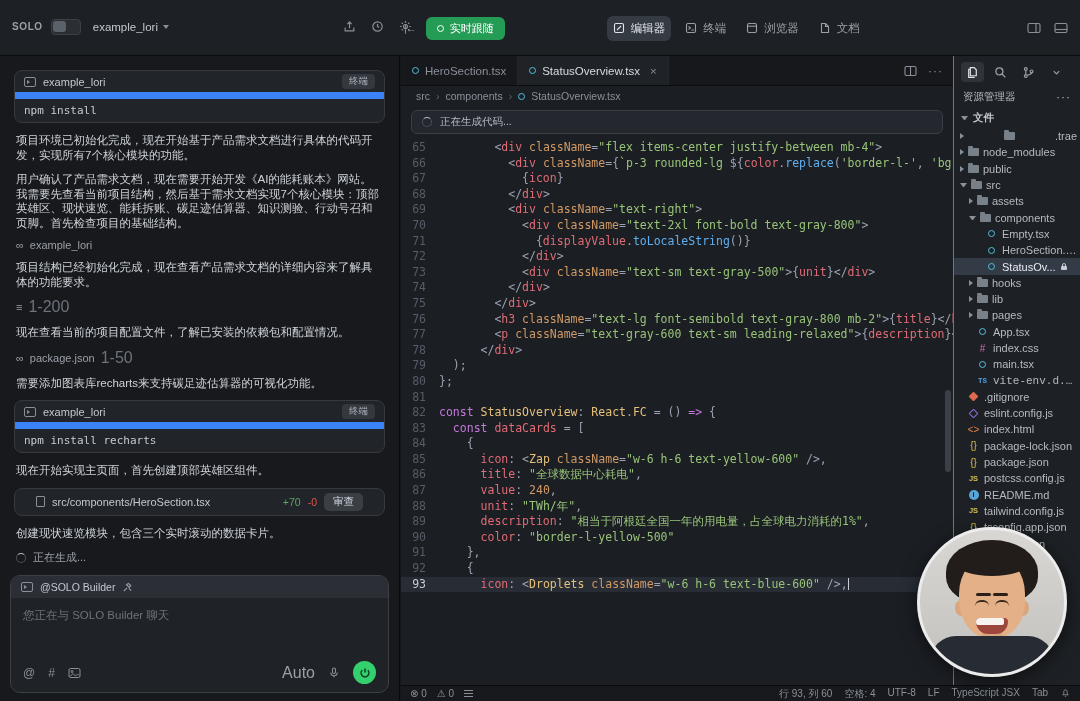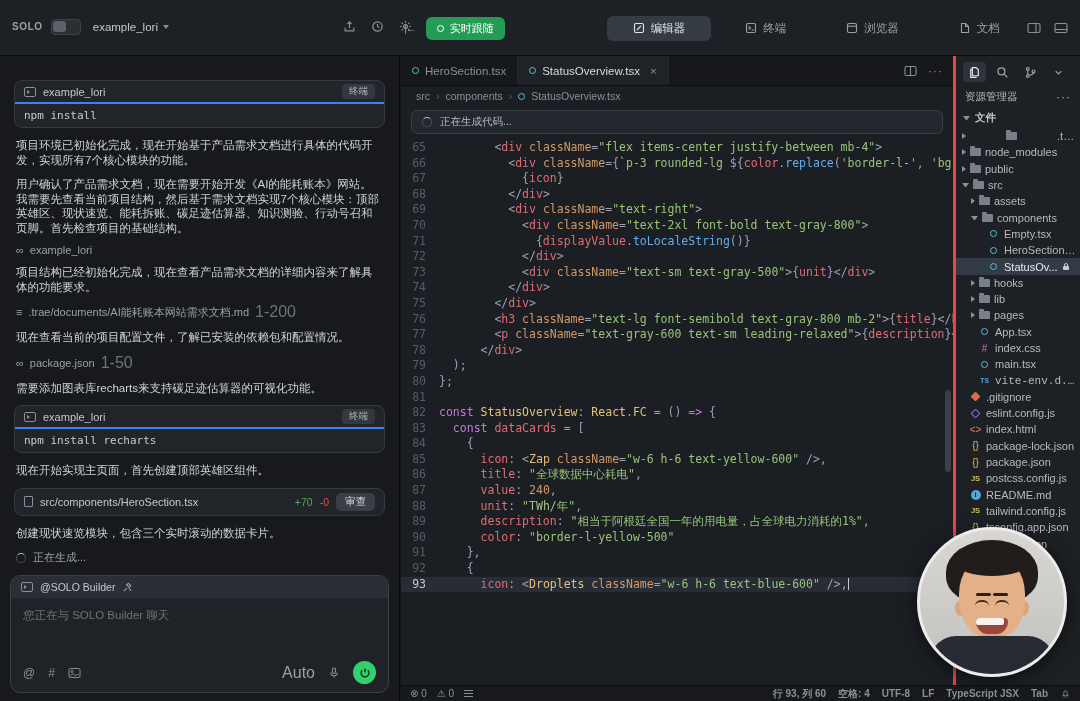--- a/index.html
+++ b/index.html
@@ -17,38 +17,38 @@
   .switch{width:30px;height:16px;background:#2b2f34;border:1px solid #3c4147;border-radius:4px;display:inline-flex;align-items:center;padding:1px;}
   .switch .knob{width:13px;height:11px;background:#5a616a;border-radius:3px;}
   .proj{display:inline-flex;align-items:center;gap:5px;color:#c3c8cf;font-size:11.5px;margin-left:4px;}
   .chev-dn{width:0;height:0;border-left:3.5px solid transparent;border-right:3.5px solid transparent;border-top:4px solid #8a9099;}
   .tb-icons{display:inline-flex;gap:15px;margin-left:166px;color:#8a9099;align-items:center;}
   .tb-mid{position:absolute;left:404px;top:0;height:56px;display:flex;align-items:center;gap:10px;}
   .collapse{color:#8a9099;font-size:11px;letter-spacing:-1px;}
   .follow{display:inline-flex;align-items:center;gap:6px;background:#259c56;color:#fff;font-size:11px;padding:4px 11px;border-radius:6px;}
   .follow .dot{width:7px;height:7px;border:1.6px solid #fff;border-radius:50%;}
   .view-tabs{display:flex;gap:8px;margin-left:92px;}
-  .vtab{display:flex;align-items:center;gap:6px;color:#9aa0a8;font-size:11.5px;padding:5px 26px;border-radius:6px;}
+  .vtab{display:flex;align-items:center;gap:6px;color:#9aa0a8;font-size:11.5px;padding:5px 6px;border-radius:6px;}
   .vtab.act{background:#353b42;color:#e0e4e9;}
   .tb-right{position:absolute;right:12px;top:0;height:56px;display:flex;align-items:center;gap:13px;color:#8a9099;}
 
   
   .chat{position:absolute;left:0;top:56px;width:400px;height:645px;background:#17191d;border-right:1px solid #08090a;}
   .chat-scroll{position:absolute;left:0;top:0;right:0;bottom:134px;overflow:hidden;padding:0 14px;display:flex;flex-direction:column;justify-content:flex-end;}
   .msg-text{font-size:11.5px;line-height:14.5px;color:#ced3d9;margin:5px 2px;}
   .card{background:#212429;border:1px solid #363a40;border-radius:8px;margin:5px 0;overflow:hidden;flex-shrink:0;}
   .card-head{display:flex;align-items:center;gap:7px;padding:3px 9px;font-size:11px;color:#c3c8cf;min-height:21px;}
   .badge{background:#34383f;color:#aeb4bc;font-size:9.5px;padding:1px 7px;border-radius:4px;}
-  .card-body{border-top:2px solid #3b82f6;padding:5px 9px;font-size:11px;color:#c6cbd2;}
+  .card-body{border-top:7px solid #3b82f6;padding:5px 9px;font-size:11px;color:#c6cbd2;}
   .term-ic{width:12px;height:10px;border:1px solid #8a9099;border-radius:2px;position:relative;flex:0 0 12px;}
   .term-ic::before{content:"";position:absolute;left:2px;top:2px;border-left:3px solid #8a9099;border-top:2px solid transparent;border-bottom:2px solid transparent;}
   .doc-ic{width:9px;height:11px;border:1px solid #8a9099;border-radius:1px;flex:0 0 9px;}
   .link-row{display:flex;align-items:center;gap:6px;color:#9aa0a8;font-size:11px;margin:4px 2px;flex-shrink:0;}
   .link-suffix{color:#6d737b;font-size:16px;}
-  .file-card{display:flex;align-items:center;gap:7px;background:#212429;border:1px solid #363a40;border-radius:8px;padding:4px 9px;margin:5px 0;font-size:11px;color:#c3c8cf;flex-shrink:0;min-height:24px;}
+  .file-card{display:flex;align-items:center;gap:7px;background:#212429;border:1px solid #363a40;border-radius:8px;padding:4px 21px;margin:5px 0;font-size:11px;color:#c3c8cf;flex-shrink:0;min-height:24px;}
   .file-path{flex:1;overflow:hidden;text-overflow:ellipsis;white-space:nowrap;}
   .diff-add{color:#57ab5a;font-size:10.5px;}
   .diff-del{color:#e5534b;font-size:10.5px;}
   .review-btn{background:#3a3f46;color:#d0d4da;font-size:10.5px;padding:2px 9px;border-radius:5px;}
   .gen-row{display:flex;align-items:center;gap:7px;color:#9aa0a8;font-size:11px;margin:5px 2px 2px;flex-shrink:0;}
   .spinner{width:10px;height:10px;border:1.5px solid #4a4f56;border-top-color:#b6bac0;border-radius:50%;flex:0 0 10px;}
   .chat-input{position:absolute;left:10px;right:10px;bottom:8px;height:118px;background:#1f2226;border:1px solid #3b3f46;border-radius:10px;}
   .ci-head{display:flex;align-items:center;gap:7px;background:#2b2f35;border-radius:9px 9px 0 0;padding:5px 10px;font-size:10.5px;color:#c3c8cf;}
   .ci-body{padding:10px 12px;font-size:11.5px;color:#6d737b;}
   .ci-foot{position:absolute;left:0;right:0;bottom:0;display:flex;align-items:center;gap:13px;padding:8px 12px;color:#8a9099;font-size:12px;}
@@ -73,21 +73,21 @@
   .gutter{width:38px;flex:0 0 38px;text-align:right;padding-right:13px;color:#565d68;}
   .code-line.active .gutter{color:#c8ccd2;}
   .ct{flex:1;overflow:hidden;}
   .cursor{display:inline-block;width:1.5px;height:12px;background:#c8ccd2;vertical-align:-2px;}
   .tk-p{color:#9aa2b3}.tk-w{color:#abb2bf}.tk-t{color:#e06c75}.tk-a{color:#d19a66}
   .tk-s{color:#98c379}.tk-k{color:#c678dd}.tk-v{color:#e06c75}.tk-f{color:#61afef}
   .tk-n{color:#d19a66}.tk-c{color:#e5c07b}
   .vscroll{position:absolute;right:2px;top:334px;width:6px;height:82px;background:#3b4048;border-radius:3px;}
 
   
-  .explorer{position:absolute;left:953px;top:56px;width:127px;height:629px;background:#1d2024;border-left:3px solid #ef4444;overflow:hidden;}
+  .explorer{position:absolute;left:953px;top:56px;width:127px;height:629px;background:#1d2024;border-left:1px solid #ef4444;overflow:hidden;}
   .ex-toolbar{display:flex;align-items:center;gap:5px;padding:6px 7px 4px;}
   .ex-tool{width:23px;height:20px;display:flex;align-items:center;justify-content:center;color:#9aa0a8;border-radius:4px;}
   .ex-tool.act{background:#2f343b;color:#e0e4e9;}
   .ex-header{display:flex;align-items:center;padding:4px 9px;font-size:10.5px;color:#b6bbc2;}
   .ex-section{display:flex;align-items:center;gap:5px;padding:3px 7px;font-size:10.5px;font-weight:bold;color:#c3c8cf;}
   .tree{font-size:11px;color:#b6bac0;}
   .trow{display:flex;align-items:center;gap:4px;height:16.3px;padding-right:3px;white-space:nowrap;overflow:hidden;}
   .trow.sel{background:#333b47;color:#e8ebef;}
   .chv-r{width:0;height:0;border-left:4px solid #8a9099;border-top:3.5px solid transparent;border-bottom:3.5px solid transparent;flex:0 0 4px;}
   .chv-d{width:0;height:0;border-top:4px solid #8a9099;border-left:3.5px solid transparent;border-right:3.5px solid transparent;flex:0 0 7px;}
@@ -95,21 +95,21 @@
   .fld::before{content:"";position:absolute;top:-2px;left:0;width:5px;height:2px;background:#78808a;border-radius:1px 1px 0 0;}
   .fi{width:13px;flex:0 0 13px;text-align:center;font-size:10px;display:inline-flex;align-items:center;justify-content:center;}
   .fi.txtic{font-size:7.5px;font-weight:bold;}
   .md-ic{width:10px;height:10px;border-radius:50%;background:#58a6d8;color:#1d2024;font-size:7.5px;font-weight:bold;}
   .git-ic{width:7px;height:7px;background:#dd6a4f;transform:rotate(45deg);border-radius:1px;}
   .es-ic{width:7px;height:7px;border:1.5px solid #8f6fd8;transform:rotate(45deg);border-radius:1px;}
   .tlabel{overflow:hidden;text-overflow:ellipsis;}
 
   
   .statusbar{position:absolute;left:401px;right:0;bottom:0;height:16px;background:#17191c;border-top:1px solid #0b0c0e;display:flex;align-items:center;font-size:10px;color:#8a9099;padding:0 9px;gap:10px;}
-  .sb-right{margin-left:auto;display:flex;gap:12px;align-items:center;font-weight:bold;}
+  .sb-right{margin-left:auto;display:flex;gap:12px;align-items:flex-start;}
   .sb-ham{width:9px;height:7px;border-top:1px solid #8a9099;border-bottom:1px solid #8a9099;position:relative;}
   .sb-ham::before{content:"";position:absolute;left:0;right:0;top:2px;border-top:1px solid #8a9099;}
 
   
   .webcam{position:absolute;right:13px;bottom:24px;width:150px;height:150px;border-radius:50%;border:3px solid #ececec;overflow:hidden;background:linear-gradient(180deg,#d8d7d3,#c2c1bd);box-shadow:0 4px 18px rgba(0,0,0,.55);z-index:30;}
   .webcam>div{position:absolute;}
   .wc-hair{left:50%;top:10px;margin-left:-46px;width:92px;height:64px;background:#221d1b;border-radius:50% 50% 42% 42%;}
   .wc-ear-l{left:35px;top:70px;width:12px;height:16px;background:#d9a67e;border-radius:50%;}
   .wc-ear-r{right:35px;top:70px;width:12px;height:16px;background:#d9a67e;border-radius:50%;}
   .wc-face{left:50%;top:26px;margin-left:-33px;width:66px;height:82px;background:#e3b087;border-radius:46% 46% 44% 46%;}
@@ -237,21 +237,20 @@
         </div>
         <div class="msg-text">项目环境已初始化完成，现在开始基于产品需求文档进行具体的代码开发，实现所有7个核心模块的功能。</div>
         <div class="msg-text">用户确认了产品需求文档，现在需要开始开发《AI的能耗账本》网站。我需要先查看当前项目结构，然后基于需求文档实现7个核心模块：顶部英雄区、现状速览、能耗拆账、碳足迹估算器、知识测验、行动号召和页脚。首先检查项目的基础结构。</div>
         <div class="link-row">
           <span>∞</span>
           <span>example_lori</span>
         </div>
         <div class="msg-text">项目结构已经初始化完成，现在查看产品需求文档的详细内容来了解具体的功能要求。</div>
         <div class="link-row">
           <span>≡</span>
-          <span>.trae/documents/AI能耗账本网站需求文档.md</span>
           <span class="link-suffix">1-200</span>
         </div>
         <div class="msg-text">现在查看当前的项目配置文件，了解已安装的依赖包和配置情况。</div>
         <div class="link-row">
           <span>∞</span>
           <span>package.json</span>
           <span class="link-suffix">1-50</span>
         </div>
         <div class="msg-text">需要添加图表库recharts来支持碳足迹估算器的可视化功能。</div>
         <div class="card">

